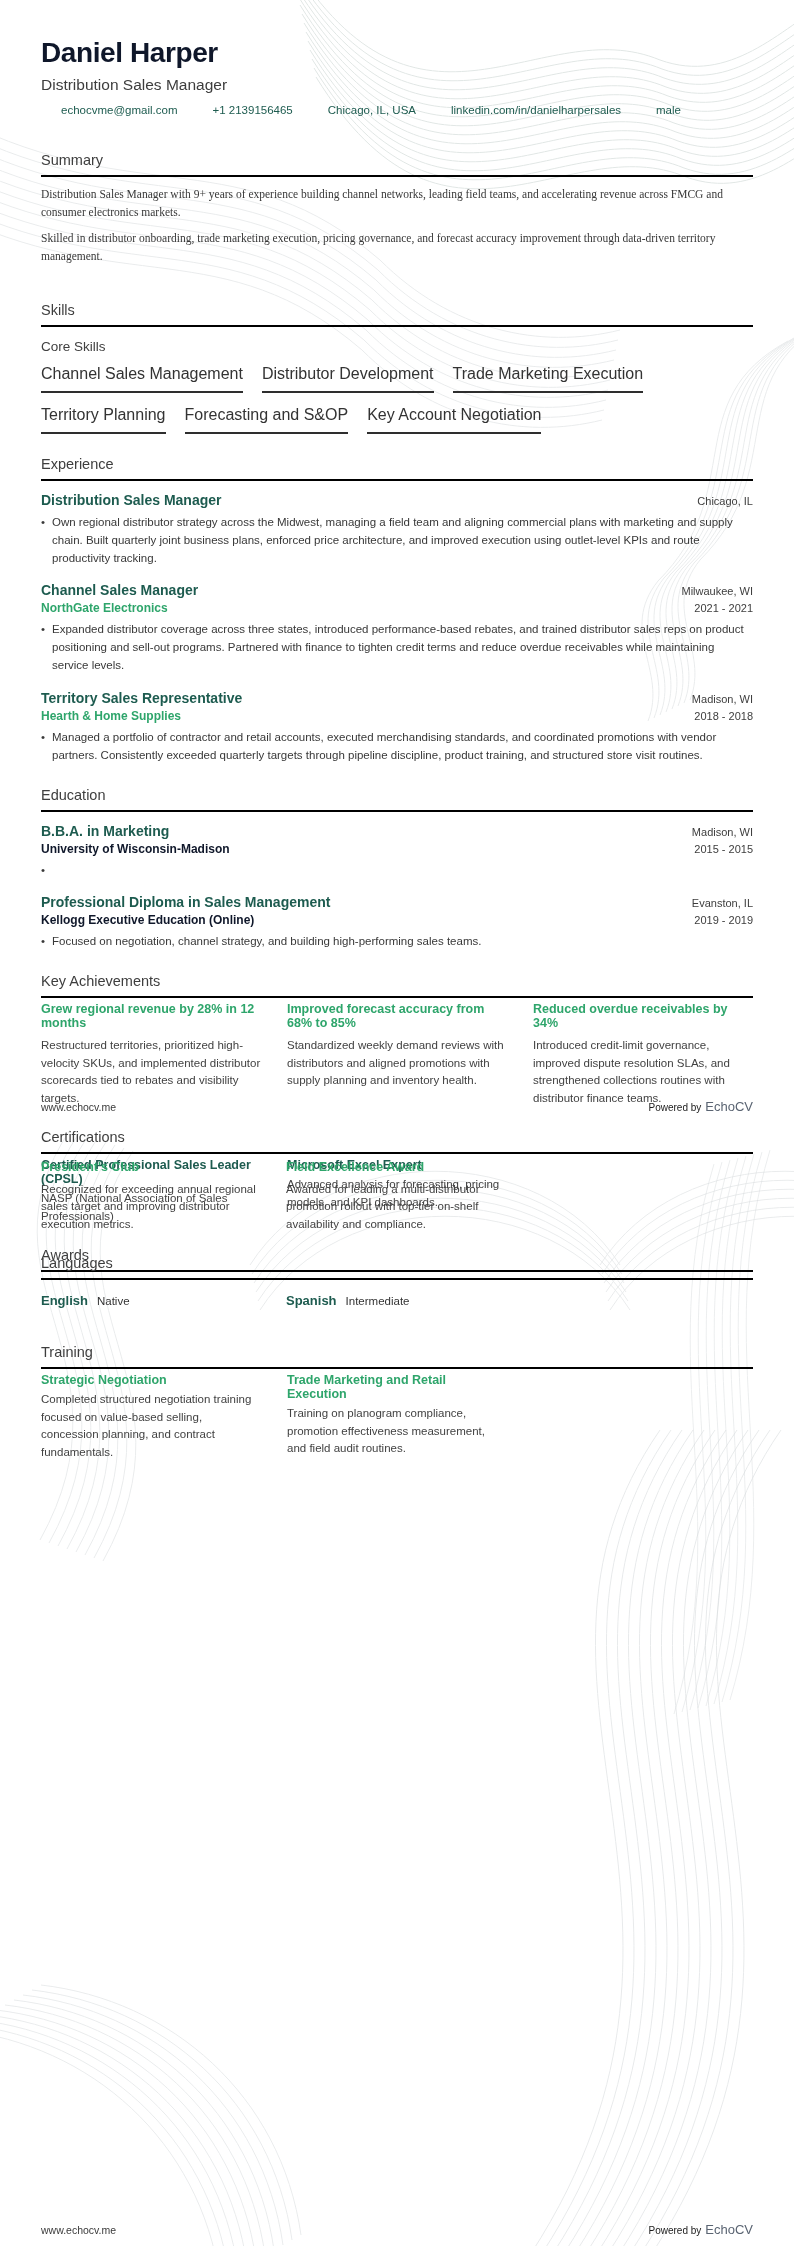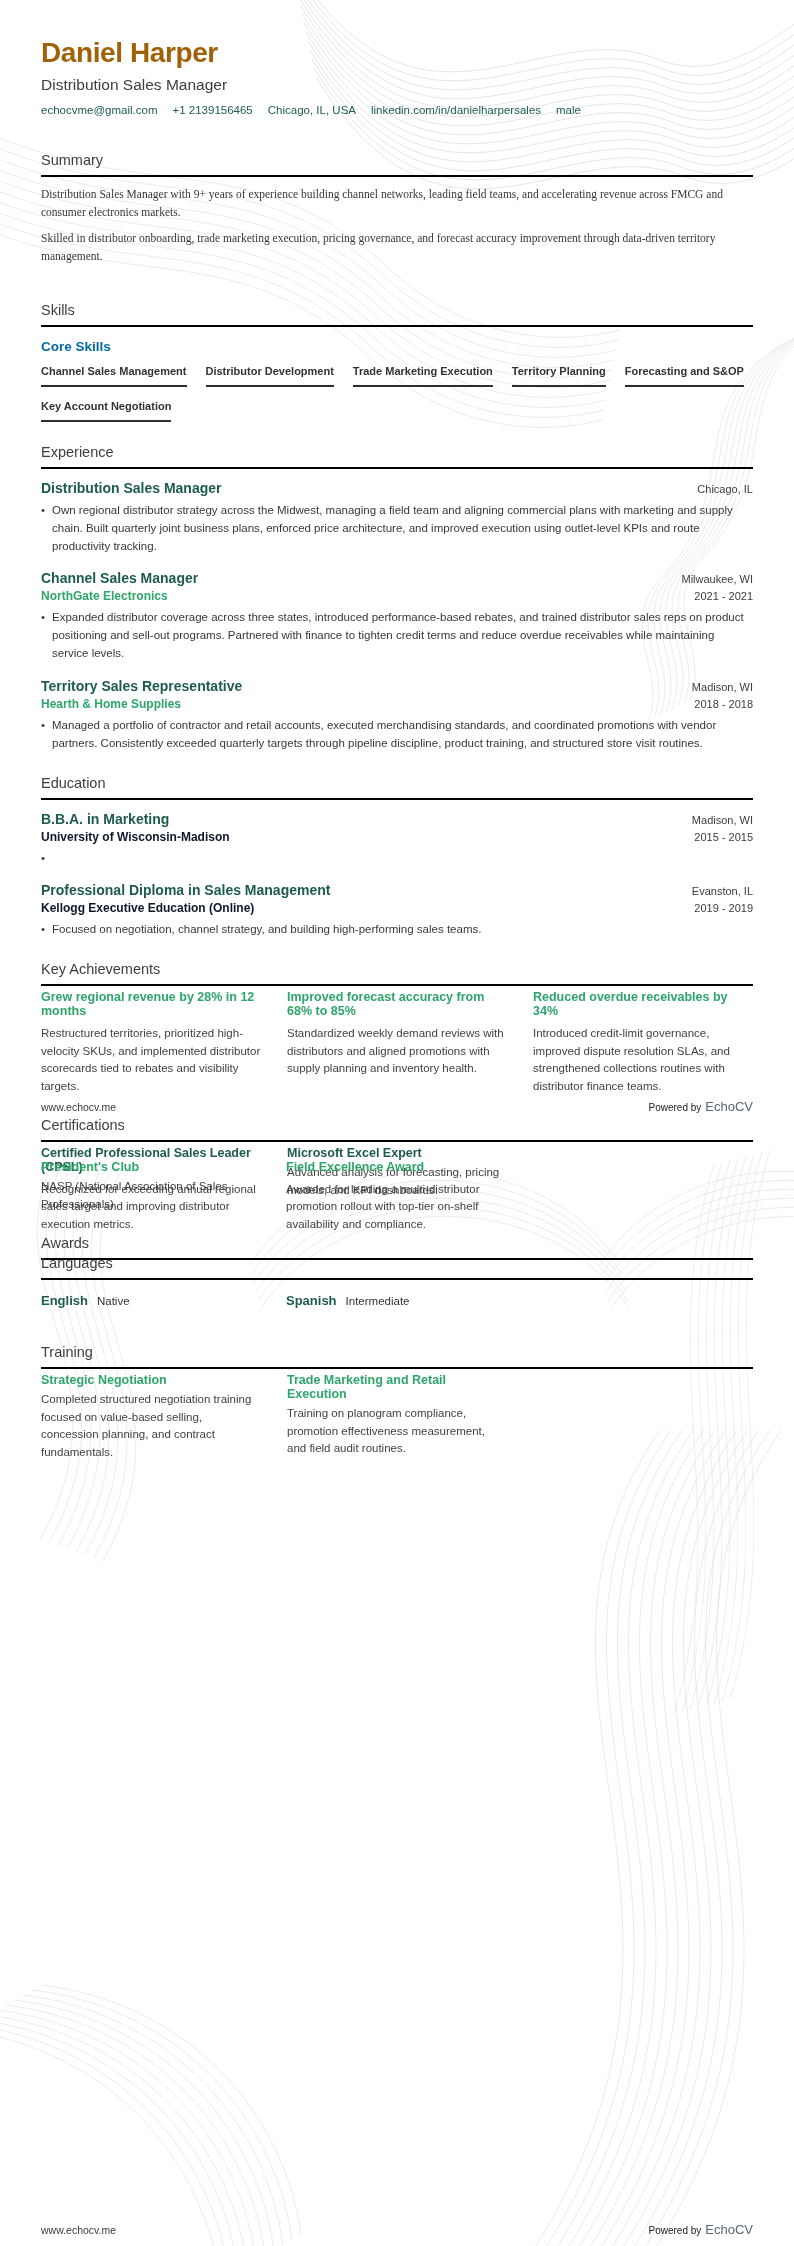--- a/index.html
+++ b/index.html
@@ -5,36 +5,36 @@
   * { box-sizing: border-box; }
   html, body { margin: 0; padding: 0; background: #ffffff; }
   body { width: 794px; font-family: "Liberation Sans", sans-serif; }
   .resume { position: relative; width: 794px; height: 2246px; background: #ffffff; overflow: hidden; }
   .bg { position: absolute; top: 0; left: 0; z-index: 0; }
   .page { position: absolute; left: 0; width: 794px; height: 1123px; padding: 38px 41px 0 41px; z-index: 1; }
   .page-1 { top: 0; }
   .page-2 { top: 1123px; padding-top: 37px; }
 
   
-  .name { font-size: 28px; font-weight: 700; color: #a16207; letter-spacing: -0.4px; line-height: 1.1; }
+  .name { font-size: 28px; font-weight: 700; color: #0f172a; letter-spacing: -0.4px; line-height: 1.1; }
   .job-subtitle { margin-top: 7px; font-size: 15.5px; color: #3d3d3d; }
   .contact-row { margin-top: 10px; display: flex; gap: 15px; font-size: 11.5px; color: #1d5b4f; }
-  .contact-row span, .contact-row a { color: #1d5b4f; text-decoration: none; }
+  .contact-row span, .contact-row a { color: #1d5b4f; text-decoration: none; margin-left: 20px; }
 
   
   .section { margin-top: 22px; }
   .section.gap-lg { margin-top: 36px; }
   .section-header { font-size: 14.5px; color: #3e3e3e; padding-bottom: 7px; border-bottom: 2px solid #000000; }
 
   .para { margin-top: 9px; font-size: 11.5px; line-height: 1.55; color: #383838; font-family: Liberation Serif, serif; }
 
   
-  .group-title { margin-top: 12px; font-size: 13.5px; font-weight: 700; color: #0369a1; }
+  .group-title { margin-top: 12px; font-size: 13.5px; font-weight: 400; color: #404040; }
   .chips { margin-top: 11px; display: flex; flex-wrap: wrap; column-gap: 19px; row-gap: 13px; }
-  .chip { font-size: 11px; color: #333; padding-bottom: 8px; border-bottom: 2px solid #2e2e2e; font-weight: bold; }
+  .chip { font-size: 16px; color: #333; padding-bottom: 8px; border-bottom: 2px solid #2e2e2e; }
 
   
   .entry { margin-top: 11px; }
   .entry + .entry { margin-top: 15px; }
   .entry-row { display: flex; justify-content: space-between; align-items: baseline; }
   .entry-title { font-size: 14px; font-weight: 700; color: #1d5b4f; }
   .entry-meta { font-size: 11px; color: #3d3d3d; white-space: nowrap; }
   .entry-sub { margin-top: 3px; }
   .company { font-size: 12px; font-weight: 700; color: #2ea56b; }
   .institution { font-size: 12px; font-weight: 700; color: #0f172a; }

